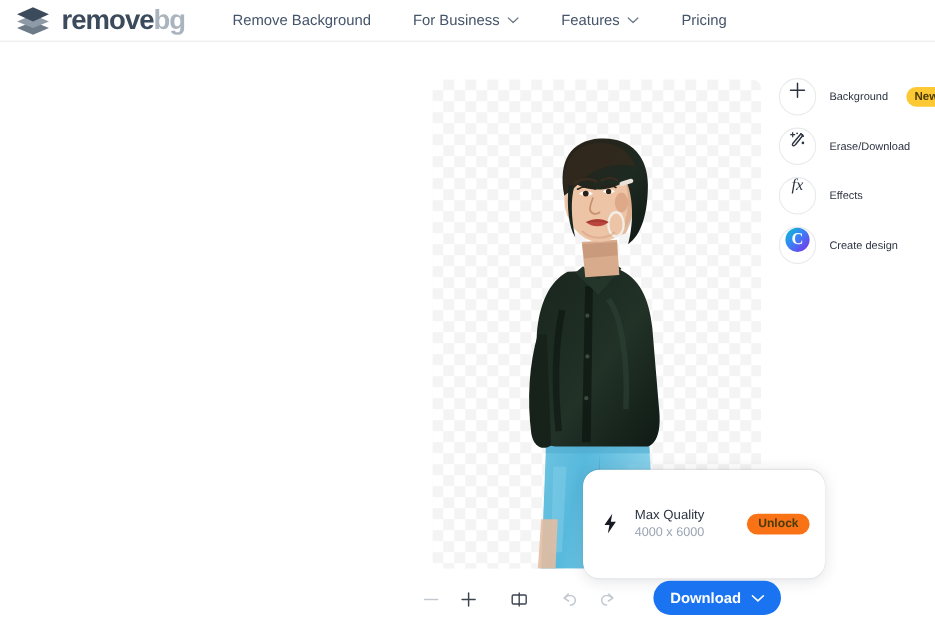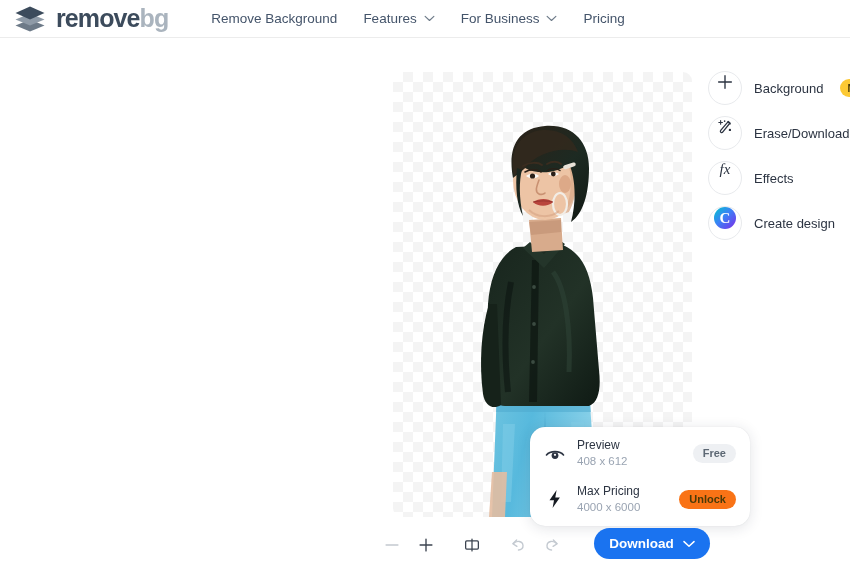--- a/index.html
+++ b/index.html
@@ -23,21 +23,21 @@
     margin-left: 13px; cursor: pointer;
   }
   .logo-mark { width: 34px; height: 28px; display: block; }
   .logo-text {
     font-size: 25px; font-weight: 700; letter-spacing: -0.9px;
     line-height: 1; white-space: nowrap;
   }
   .logo-text .lt-dark { color: #3c4b5c; }
   .logo-text .lt-gray { color: #aab4be; }
 
-  .nav { display: flex; align-items: center; margin-left: 43px; gap: 0; }
+  .nav { display: flex; align-items: center; margin-left: 43px; gap: 12px; }
   .nav-item {
     display: flex; align-items: center; gap: 7px;
     font-size: 13.5px; color: #44546a; padding: 6px 13px;
     cursor: pointer; white-space: nowrap;
   }
   .nav-item:first-child { padding-left: 0; }
   .chev { width: 11px; height: 7px; display: block; flex: none; }
 
   
   .canvas-wrap {
@@ -80,21 +80,21 @@
   .side-item {
     display: flex; align-items: center; gap: 12px;
     cursor: pointer; padding: 2px 0;
   }
   .side-ico {
     width: 34px; height: 34px; border-radius: 50%;
     border: 1px solid #e8eaed; background: #fff;
     display: flex; align-items: flex-start; justify-content: center;
     flex: none;
   }
-  .side-label { font-size: 13px; color: #2c3442; white-space: nowrap; }
+  .side-label { font-size: 10px; color: #2c3442; white-space: nowrap; }
   .badge-new {
     background: #fcc934; color: #4a3a08;
     font-size: 10.5px; font-weight: 700; line-height: 1;
     border-radius: 9px; padding: 4px 7px; margin-left: 5px;
   }
   .canva-dot {
     width: 22px; height: 22px; border-radius: 50%;
     background: linear-gradient(135deg, #00c4cc 0%, #3b82f6 45%, #7d2ae8 100%);
     display: flex; align-items: center; justify-content: center;
     color: #fff; font-size: 15px; font-weight: 700;
@@ -138,27 +138,27 @@
       <div class="logo-text">
         <span class="lt-dark">remove</span><span class="lt-gray">bg</span>
       </div>
     </div>
 
     <nav class="nav">
       <div class="nav-item">
         <span>Remove Background</span>
       </div>
       <div class="nav-item">
-        <span>Features</span>
+        <span>For Business</span>
         <svg class="chev" viewBox="0 0 12 8">
           <path d="M1 1.5 L6 6.3 L11 1.5" fill="none" stroke="#6d7a88" stroke-width="1.3" stroke-linecap="round" stroke-linejoin="round"></path>
         </svg>
       </div>
       <div class="nav-item">
-        <span>For Business</span>
+        <span>Features</span>
         <svg class="chev" viewBox="0 0 12 8">
           <path d="M1 1.5 L6 6.3 L11 1.5" fill="none" stroke="#6d7a88" stroke-width="1.3" stroke-linecap="round" stroke-linejoin="round"></path>
         </svg>
       </div>
       <div class="nav-item">
         <span>Pricing</span>
       </div>
     </nav>
   </div>
 
@@ -242,43 +242,29 @@
         <path d="M140 130 C146 126 155 126 160 130 C155 135 145 135 140 130 Z" fill="#b9453c"></path>
         <path d="M140 130 C146 128.5 155 128.5 160 130" fill="none" stroke="#8f2f2a" stroke-width="1" opacity="0.8"></path>
 
         <path d="M136 138 C144 146 158 146 166 139" fill="none" stroke="#d3a182" stroke-width="2" opacity="0.55"></path>
       </g>
     </svg>
   </div>
 
   <div class="quality-card">
 
-    <div class="q-row">
-      <span class="q-ico">
-        <svg viewBox="0 0 22 22" width="22" height="22">
-          <path d="M2.5 12 C6 7.5 16 7.5 19.5 12" fill="none" stroke="#2c3442" stroke-width="1.6" stroke-linecap="round"></path>
-          <circle cx="11" cy="12.6" r="3.4" fill="#2c3442"></circle>
-          <circle cx="11" cy="11.8" r="1.1" fill="#fff"></circle>
-        </svg>
-      </span>
-      <span class="q-texts">
-        <span class="q-title" style="display:block">Preview</span>
-        <span class="q-sub" style="display:block">408 x 612</span>
-      </span>
-      <span class="badge badge-free">Free</span>
-    </div>
 
     <div class="q-row">
       <span class="q-ico">
         <svg viewBox="0 0 22 22" width="22" height="22">
           <path d="M12.6 2 L5.5 12.3 L10 12.3 L8.6 20 L15.9 9.4 L11.3 9.4 Z" fill="#161b22"></path>
         </svg>
       </span>
       <span class="q-texts">
-        <span class="q-title" style="display:block">Max Pricing</span>
+        <span class="q-title" style="display:block">Max Quality</span>
         <span class="q-sub" style="display:block">4000 x 6000</span>
       </span>
       <span class="badge badge-unlock">Unlock</span>
     </div>
   </div>
 
   <div class="sidebar">
 
     <div class="side-item">
       <span class="side-ico">

